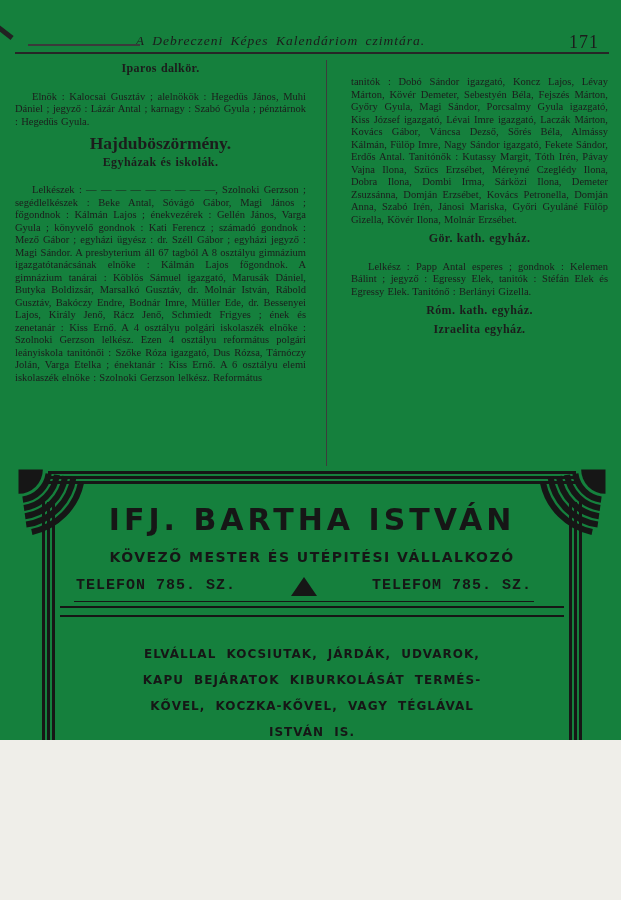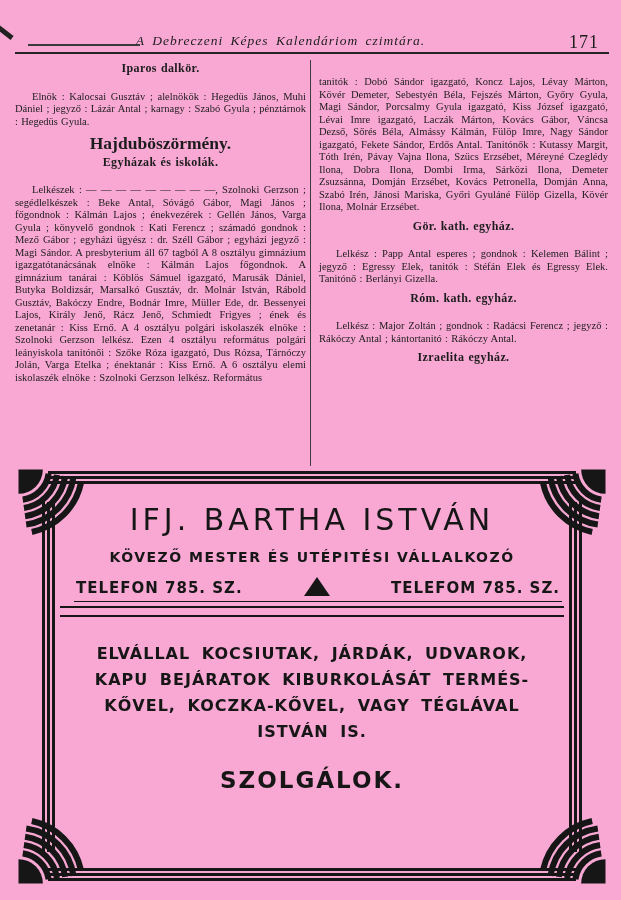--- a/index.html
+++ b/index.html
@@ -1,30 +1,30 @@
 <!DOCTYPE html>
 <html lang="hu"><head>
 <meta charset="utf-8">
 <style>
   html,body{margin:0;padding:0;}
   body{width:621px;height:900px;background:#efeee9;font-family:"Liberation Serif","DejaVu Serif",serif;}
-  .page{position:relative;width:621px;height:900px;background:#f9a8d4;color:#1c1c1c;overflow:hidden;}
+  .page{position:relative;width:621px;height:740px;background:#15803d;color:#1c1c1c;overflow:hidden;}
 
   
   .artifact{position:absolute;left:-4px;top:30px;width:18px;height:5px;background:#222;transform:rotate(38deg);}
 
   
   .running-title{position:absolute;top:33px;left:0;right:60px;text-align:center;font-style:italic;
     font-size:13.5px;letter-spacing:1px;word-spacing:3px;}
   .page-number{position:absolute;top:32px;right:22px;font-size:18px;letter-spacing:1px;}
   .header-rule-left{position:absolute;top:44px;left:28px;width:112px;height:1.5px;background:#3a3a3a;}
   .header-rule{position:absolute;top:52px;left:15px;right:12px;height:2px;background:#262626;}
 
   
-  .columns{position:absolute;top:60px;left:15px;right:13px;height:406px;display:flex;overflow:hidden;}
+  .columns{position:absolute;top:60px;left:15px;right:13px;height:406px;display:flex;overflow:hidden;gap:16px;}
   .col{font-size:10.5px;line-height:12.5px;text-align:justify;word-spacing:0.6px;}
   .col.left{width:291px;}
   .col.right{flex:1;padding-left:8px;}
   .col-divider{width:1px;background:#3c3c3c;margin-left:4px;}
   .col p{margin:16px 0 2px 0;}
   .col p.indent{text-indent:17px;}
   .col h3{font-size:12px;font-weight:bold;text-align:center;margin:6px 0 3px 0;letter-spacing:0.4px;}
   .col h3.first{margin-top:2px;}
   .town-heading{font-size:17.5px;font-weight:bold;text-align:center;margin:9px 0 5px 0;}
   .population{font-size:10.5px;font-weight:bold;text-align:center;margin:0 0 7px 0;}
@@ -40,30 +40,30 @@
   .v-stripes.left{left:26px;}
   .v-stripes.right{right:26px;}
   .fan{position:absolute;width:76px;height:76px;}
   .fan.tl{top:0;left:1px;}
   .fan.tr{top:0;right:1px;transform:scaleX(-1);}
   .fan.bl{bottom:1px;left:1px;transform:scaleY(-1);}
   .fan.br{bottom:1px;right:1px;transform:scale(-1,-1);}
 
   .ad-content{position:absolute;left:44px;right:44px;top:20px;bottom:20px;text-align:center;
     font-family:"DejaVu Sans","Liberation Sans",sans-serif;color:#161616;}
-  .ad-title{font-size:30px;font-weight:normal;letter-spacing:4px;margin-top:14px;}
+  .ad-title{font-size:30px;font-weight:bold;letter-spacing:4px;margin-top:14px;}
   .ad-subtitle{font-size:14px;font-weight:bold;letter-spacing:1.5px;margin-top:12px;}
   .ad-address{font-size:18.5px;font-weight:bold;letter-spacing:1.5px;margin-top:5px;}
-  .telefon-row{display:flex;align-items:flex-end;justify-content:space-between;
-    margin:12px 2px 0 14px;padding:0 2px 4px 2px;border-bottom:1.5px solid #161616;}
+  .telefon-row{display:flex;justify-content:space-between;
+    margin:12px 30px 0 14px;padding:0 2px 4px 2px;border-bottom:1.5px solid #161616;font-family:Liberation Mono, monospace;}
   .telefon{font-size:15px;font-weight:bold;letter-spacing:1px;}
   .triangle{width:0;height:0;border-left:13px solid transparent;border-right:13px solid transparent;
     border-bottom:19px solid #161616;margin-bottom:1px;}
   .double-rule{height:7px;border-top:2.2px solid #161616;border-bottom:2.2px solid #161616;margin:4px 0 0 0;}
-  .ad-body{margin-top:24px;font-size:16px;font-weight:bold;letter-spacing:1px;word-spacing:5px;line-height:26px;}
+  .ad-body{margin-top:24px;font-size:12px;font-weight:bold;letter-spacing:1px;word-spacing:5px;line-height:26px;}
   .ad-closing{margin-top:20px;font-size:23px;font-weight:bold;letter-spacing:2px;word-spacing:6px;line-height:31px;}
 </style>
 </head>
 <body>
 
 <svg width="0" height="0" style="position:absolute">
   <defs>
     <g id="fan-shape" fill="none" stroke="#161616">
       <path d="M2,2 L34,2 A32,32 0 0 1 2,34 Z" fill="#161616" stroke="none"></path>
       <path d="M41.6,7.6 A40,40 0 0 1 7.6,41.6" stroke-width="8"></path>
@@ -91,21 +91,20 @@
       <div class="town-heading">Hajduböszörmény.</div>
       <h3>Egyházak és iskolák.</h3>
       <p class="indent">Lelkészek : — — — — — — — — —, Szolnoki Gerzson ; segédlelkészek : Beke Antal, Sóvágó Gábor, Magi János ; főgondnok : Kálmán Lajos ; énekvezérek : Gellén János, Varga Gyula ; könyvelő gondnok : Kati Ferencz ; számadó gondnok : Mező Gábor ; egyházi ügyész : dr. Széll Gábor ; egyházi jegyző : Magi Sándor. A presbyterium áll 67 tagból A 8 osztályu gimnázium igazgatótanácsának elnöke : Kálmán Lajos főgondnok. A gimnázium tanárai : Köblös Sámuel igazgató, Marusák Dániel, Butyka Boldizsár, Marsalkó Gusztáv, dr. Molnár István, Rábold Gusztáv, Bakóczy Endre, Bodnár Imre, Müller Ede, dr. Bessenyei Lajos, Király Jenő, Rácz Jenő, Schmiedt Frigyes ; ének és zenetanár : Kiss Ernő. A 4 osztályu polgári iskolaszék elnöke : Szolnoki Gerzson lelkész. Ezen 4 osztályu református polgári leányiskola tanitónői : Szőke Róza igazgató, Dus Rózsa, Tárnóczy Jolán, Varga Etelka ; énektanár : Kiss Ernő. A 6 osztályu elemi iskolaszék elnöke : Szolnoki Gerzson lelkész. Református</p>
     </div>
     <div class="col-divider"></div>
     <div class="col right">
       <p>tanitók : Dobó Sándor igazgató, Koncz Lajos, Lévay Márton, Kövér Demeter, Sebestyén Béla, Fejszés Márton, Győry Gyula, Magi Sándor, Porcsalmy Gyula igazgató, Kiss József igazgató, Lévai Imre igazgató, Laczák Márton, Kovács Gábor, Váncsa Dezső, Sőrés Béla, Almássy Kálmán, Fülöp Imre, Nagy Sándor igazgató, Fekete Sándor, Erdős Antal. Tanitónők : Kutassy Margit, Tóth Irén, Pávay Vajna Ilona, Szücs Erzsébet, Méreyné Czeglédy Ilona, Dobra Ilona, Dombi Irma, Sárközi Ilona, Demeter Zsuzsánna, Domján Erzsébet, Kovács Petronella, Domján Anna, Szabó Irén, Jánosi Mariska, Győri Gyuláné Fülöp Gizella, Kövér Ilona, Molnár Erzsébet.</p>
       <h3>Gör. kath. egyház.</h3>
       <p class="indent">Lelkész : Papp Antal esperes ; gondnok : Kelemen Bálint ; jegyző : Egressy Elek, tanitók : Stéfán Elek és Egressy Elek. Tanitónő : Berlányi Gizella.</p>
       <h3>Róm. kath. egyház.</h3>
-      <p class="indent">Lelkész : Major Zoltán ; gondnok : Radácsi Ferencz ; jegyző : Rákóczy Antal ; kántortanitó : Rákóczy Antal.</p>
       <h3>Izraelita egyház.</h3>
     </div>
   </div>
 
   <div class="advert">
     <div class="h-stripes top"></div>
     <div class="h-stripes bottom"></div>
     <div class="v-stripes left"></div>
     <div class="v-stripes right"></div>
 

